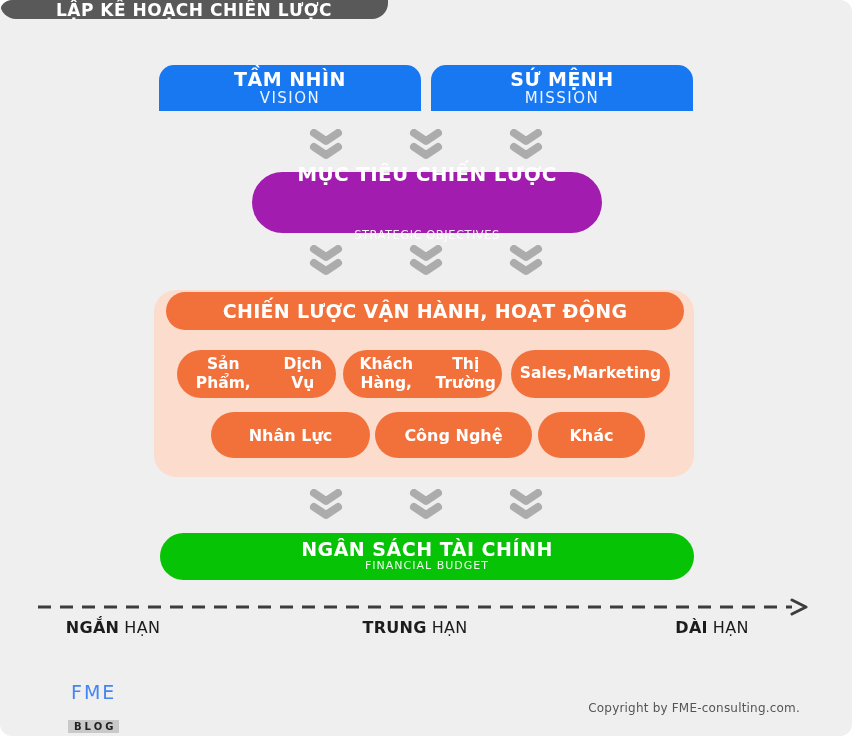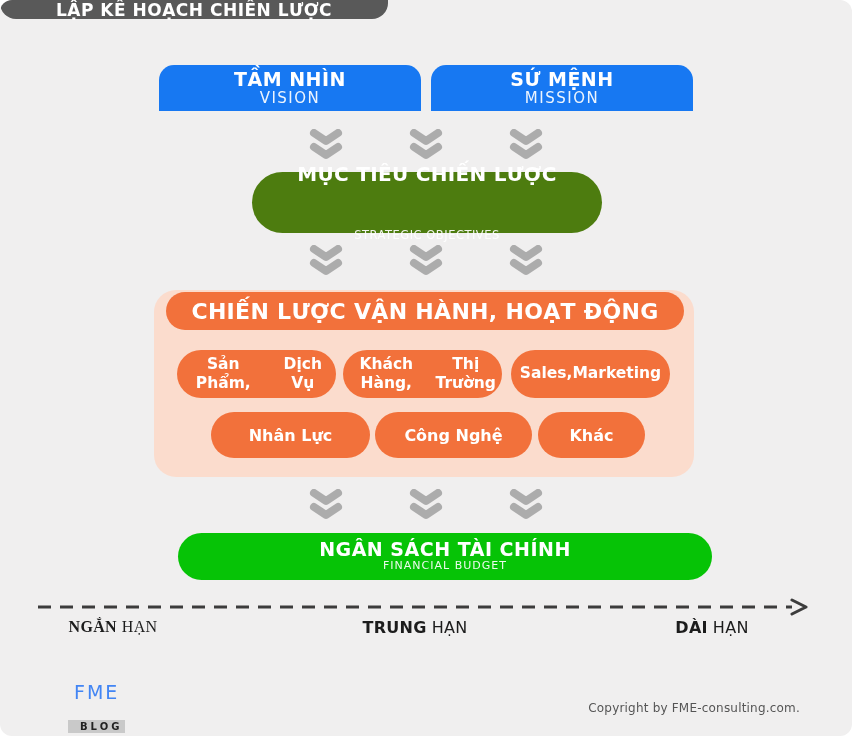--- a/index.html
+++ b/index.html
@@ -30,70 +30,70 @@
   }
   .vision-box{ left:159px; } .mission-box{ left:431px; }
   .vision-box .t, .mission-box .t{ font-size:19px; letter-spacing:.5px; }
   .vision-box .s, .mission-box .s{ font-size:15px; letter-spacing:1.5px; }
 
   .chev-row{ position:absolute; left:308px; width:236px; display:flex; justify-content:space-between; }
   .chev-row.r1{ top:129px; } .chev-row.r2{ top:245px; } .chev-row.r3{ top:489px; }
 
   .objectives-box{
     position:absolute; left:252px; top:172px; width:350px; height:61px;
-    background:#4d7c0f; border-radius:31px;gap:44px;
+    background:#a21caf; border-radius:31px;gap:44px;
   }
   .objectives-box .t{ font-size:20px; letter-spacing:.3px; }
   .objectives-box .s{ font-size:11.5px; letter-spacing:.5px; }
 
   
   .ops-panel{
     position:absolute; left:154px; top:290px; width:540px; height:187px;
     background:#FBDCCD; border-radius:22px;
   }
   .ops-header{
     position:absolute; left:166px; top:292px; width:518px; height:38px;
     background:#F2713B; border-radius:19px;
     display:flex; align-items:center; justify-content:center;
-    color:#fff; font-size:22px; font-weight:800; letter-spacing:.3px;
+    color:#fff; font-size:19px; font-weight:800; letter-spacing:.3px;
   }
   .op-box{
     position:absolute; background:#F2713B; border-radius:24px;
     display:flex; align-items:center; justify-content:center;
     color:#fff; font-weight:800; text-align:center;
   }
   .op-r1{ top:350px; height:48px; font-size:15.5px; line-height:1.25; }
   .op-r2{ top:412px; height:46px; font-size:16px; }
   .op-a{ left:177px; width:159px; }
   .op-b{ left:343px; width:159px; }
   .op-c{ left:511px; width:159px; }
   .op-d{ left:211px; width:159px; }
   .op-e{ left:375px; width:157px; }
   .op-f{ left:538px; width:107px; }
 
   .budget-box{
-    position:absolute; left:178px; top:533px; width:534px; height:47px;
+    position:absolute; left:160px; top:533px; width:534px; height:47px;
     background:#06C306; border-radius:24px;
   }
   .budget-box .t{ font-size:19px; letter-spacing:.5px; }
   .budget-box .s{ font-size:11px; letter-spacing:1px; }
 
   .timeline-arrow{ position:absolute; left:34px; top:598px; }
 
   .tl-label{
     position:absolute; top:618px; width:200px; text-align:center;
     font-size:16px; color:#1c1c1c; white-space:nowrap;
   }
   .tl-label .b{ font-weight:800; letter-spacing:.3px; }
   .tl-label .r{ font-weight:400; margin-left:5px; letter-spacing:.3px; }
-  .tl-1{ left:13px;font-family:Liberation Serif, serif; } .tl-2{ left:315px; } .tl-3{ left:612px; }
+  .tl-1{ left:13px; } .tl-2{ left:315px; } .tl-3{ left:612px; }
 
   .fme-logo{ position:absolute; left:68px; top:682px; display:flex; flex-direction:column; align-items:center;gap:16px; }
   .fme-logo .fme{ color:#4285F4; font-size:19px; font-weight:500; letter-spacing:2px; line-height:1.1; }
-  .fme-logo .blog{ background:#C9C9C9; color:#222; font-size:10px; font-weight:700; letter-spacing:3px; padding:1px 3px 1px 12px; margin-top:1px; }
+  .fme-logo .blog{ background:#C9C9C9; color:#222; font-size:10px; font-weight:700; letter-spacing:3px; padding:1px 3px 1px 6px; margin-top:1px; }
 
   .copyright{ position:absolute; right:52px; top:701px; font-size:12px; color:#555; letter-spacing:.2px; }
 </style>
 </head>
 <body>
 
 <div class="canvas">
 
   <div class="header-bar">
     <span>LẬP KẾ HOẠCH CHIẾN LƯỢC</span>

